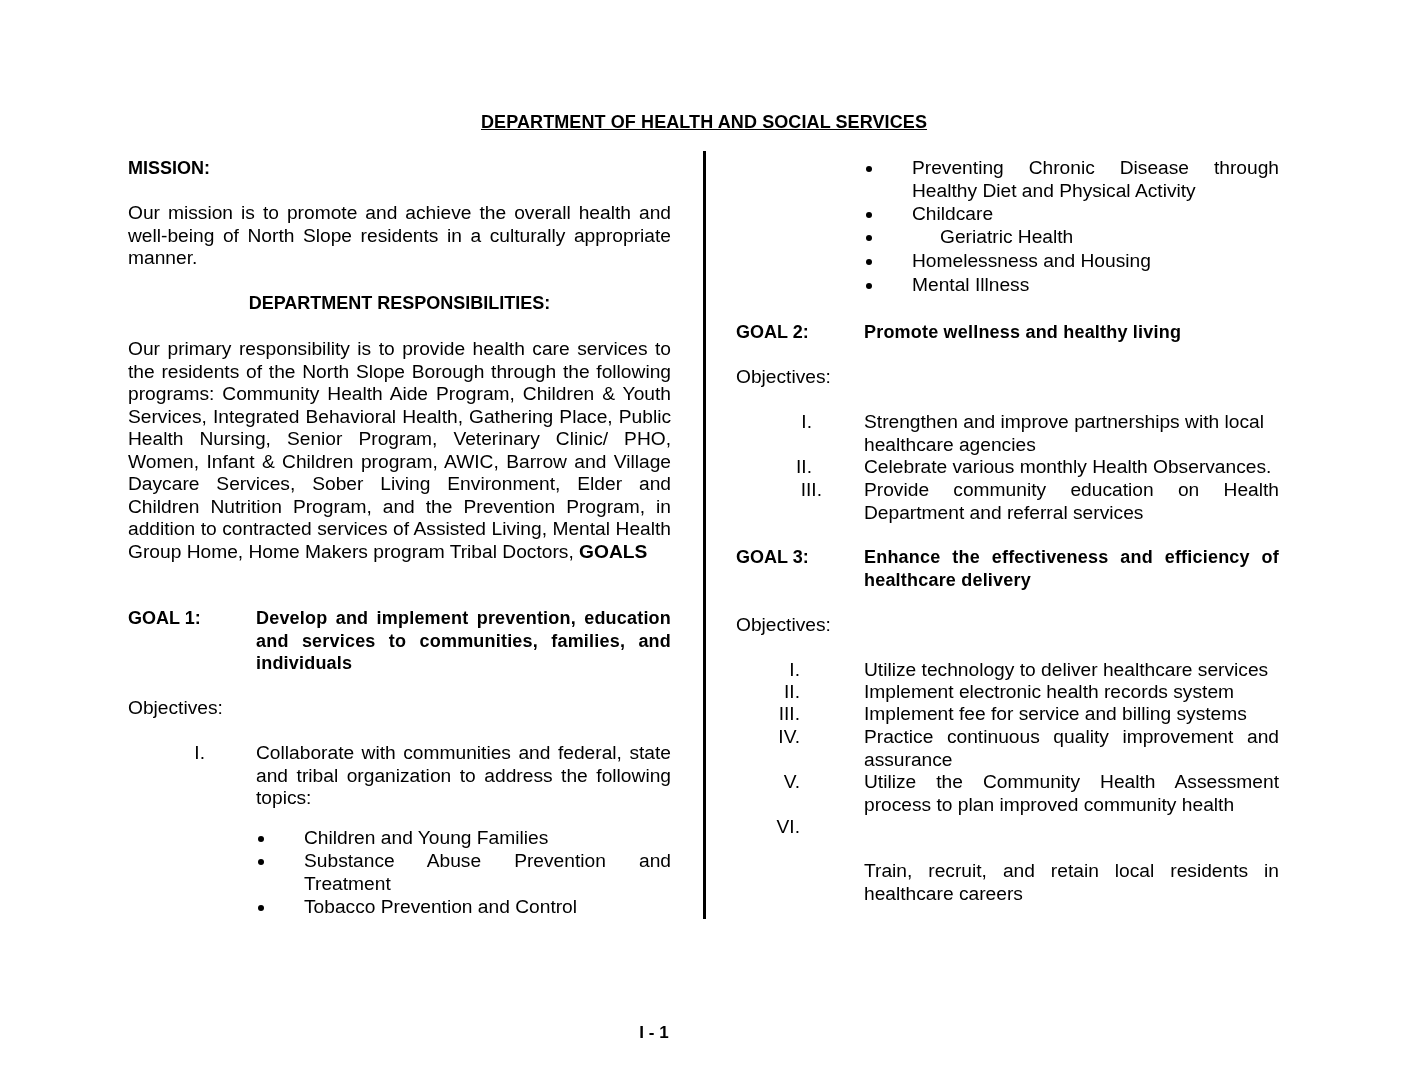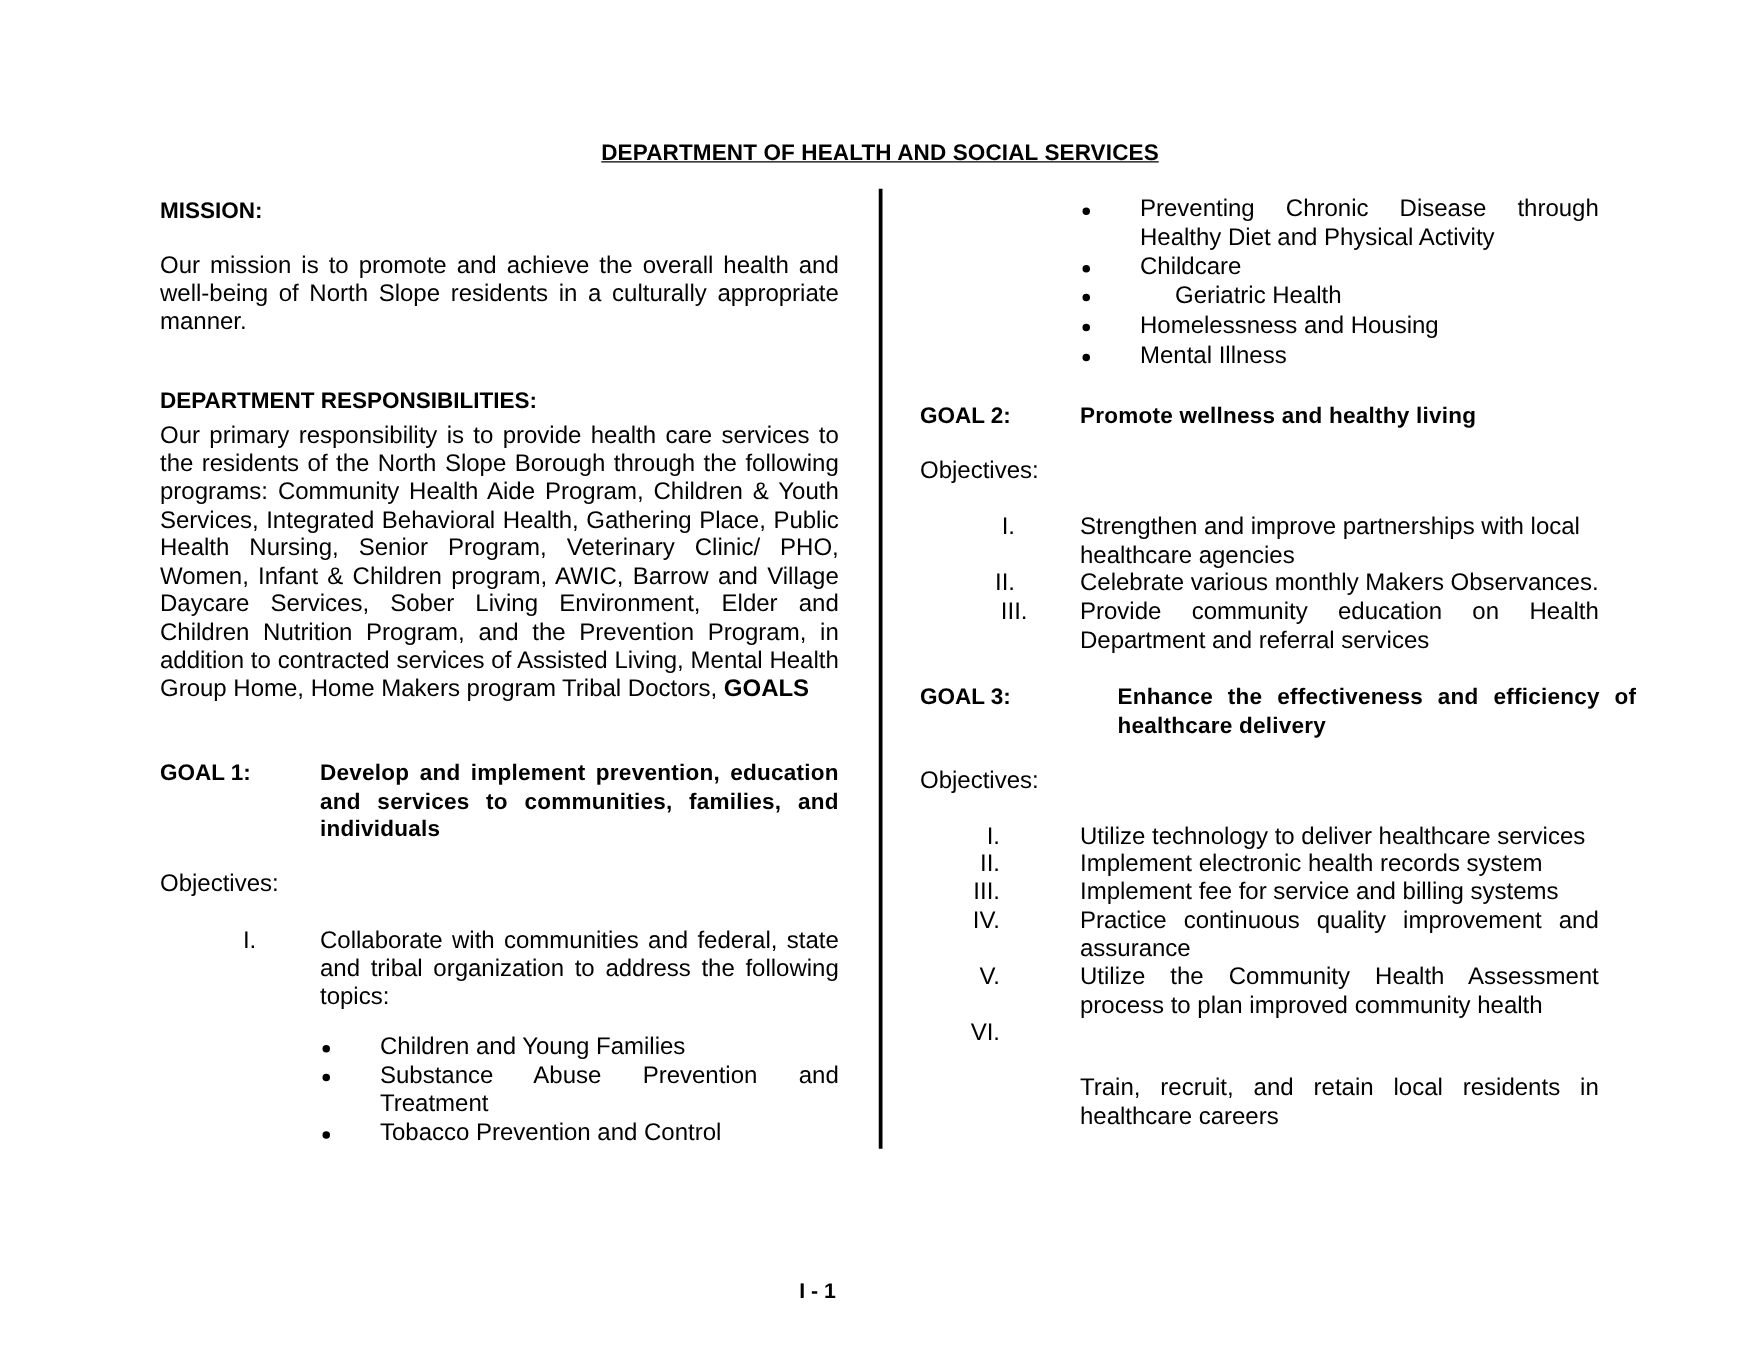--- a/index.html
+++ b/index.html
@@ -25,21 +25,21 @@
 <div class="page">
 
   <div class="abs title">DEPARTMENT OF HEALTH AND SOCIAL SERVICES</div>
 
   <div class="abs divider"></div>
 
   <div class="abs lcol head" style="top:158px;">MISSION:</div>
 
   <div class="abs lcol txt just" style="top:202px;">Our mission is to promote and achieve the overall health and well-being of North Slope residents in a culturally appropriate manner.</div>
 
-  <div class="abs lcol head" style="top:310px;">DEPARTMENT RESPONSIBILITIES:</div>
+  <div class="abs lcol head" style="top:293px;text-align:center;">DEPARTMENT RESPONSIBILITIES:</div>
 
   <div class="abs lcol txt just" style="top:338px;"><span>Our primary responsibility is to provide health care services to the residents of the North Slope Borough through the following programs: Community Health Aide Program, Children &amp; Youth Services, Integrated Behavioral Health, Gathering Place, Public Health Nursing, Senior Program, Veterinary Clinic/ PHO, Women, Infant &amp; Children program, AWIC, Barrow and Village Daycare Services, Sober Living Environment, Elder and Children Nutrition Program, and the Prevention Program, in addition to contracted services of Assisted Living, Mental Health Group Home, Home Makers program Tribal Doctors,</span> <b>GOALS</b></div>
 
   <div class="abs goal-label" style="left:128px; top:608px;">GOAL 1:</div>
   <div class="abs goal-text" style="left:256px; width:415px; top:607px;">Develop and implement prevention, education and services to communities, families, and individuals</div>
 
   <div class="abs txt" style="left:128px; top:697px;">Objectives:</div>
 
   <div class="abs txt obj-num" style="left:145px; top:742px;">I.</div>
   <div class="abs txt just" style="left:256px; width:415px; top:742px;">Collaborate with communities and federal, state and tribal organization  to address the following topics:</div>
@@ -70,27 +70,27 @@
 
   <div class="abs goal-label" style="left:736px; top:322px;">GOAL 2:</div>
   <div class="abs goal-text" style="left:864px; width:415px; top:321px; text-align:left;">Promote wellness and healthy living</div>
 
   <div class="abs txt" style="left:736px; top:366px;">Objectives:</div>
 
   <div class="abs txt obj-num" style="left:752px; top:411px;">I.</div>
   <div class="abs txt" style="left:864px; width:420px; top:411px;">Strengthen and improve partnerships with local healthcare agencies</div>
 
   <div class="abs txt obj-num" style="left:752px; top:456px;">II.</div>
-  <div class="abs txt" style="left:864px; width:430px; top:456px; white-space:nowrap;">Celebrate various monthly Makers Observances.</div>
+  <div class="abs txt" style="left:864px; width:430px; top:456px; white-space:nowrap;">Celebrate various monthly Health Observances.</div>
 
   <div class="abs txt obj-num" style="left:762px; top:479px;">III.</div>
   <div class="abs txt just" style="left:864px; width:415px; top:479px;">Provide community education on Health Department and referral services</div>
 
   <div class="abs goal-label" style="left:736px; top:547px;">GOAL 3:</div>
-  <div class="abs goal-text" style="left:864px; width:415px; top:546px;margin-left:30px;">Enhance the effectiveness and efficiency of healthcare delivery</div>
+  <div class="abs goal-text" style="left:864px; width:415px; top:546px;">Enhance the effectiveness and efficiency of healthcare delivery</div>
 
   <div class="abs txt" style="left:736px; top:614px;">Objectives:</div>
 
   <div class="abs txt obj-num" style="left:740px; top:659px;">I.</div>
   <div class="abs txt" style="left:864px; width:420px; top:659px; white-space:nowrap;">Utilize technology to deliver healthcare services</div>
 
   <div class="abs txt obj-num" style="left:740px; top:681px;">II.</div>
   <div class="abs txt" style="left:864px; width:415px; top:681px;">Implement electronic health records system</div>
 
   <div class="abs txt obj-num" style="left:740px; top:703px;">III.</div>

